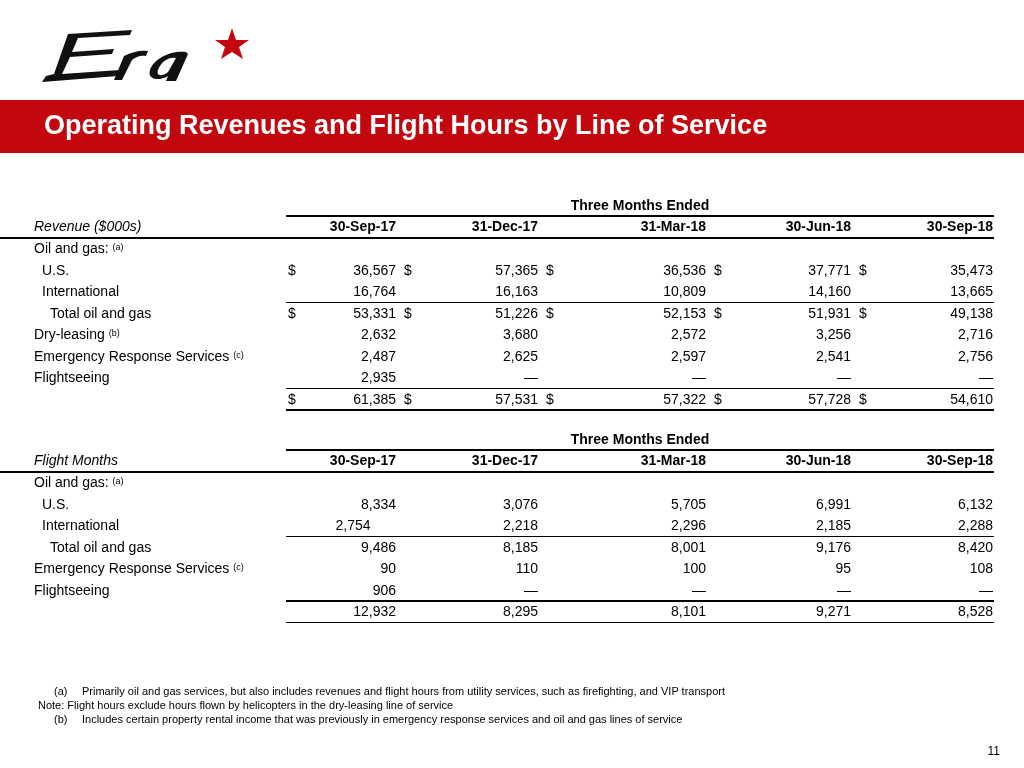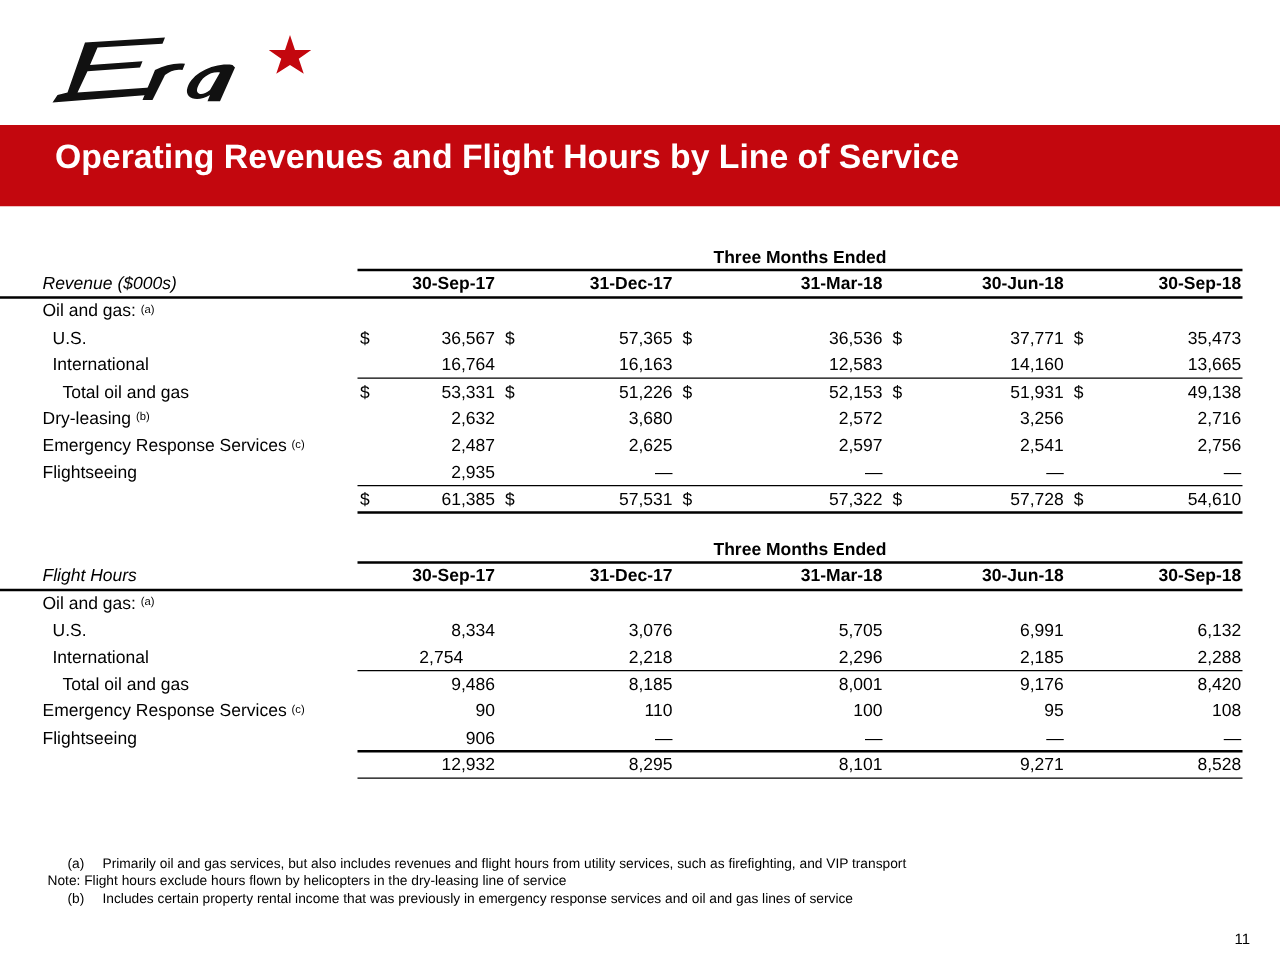--- a/index.html
+++ b/index.html
@@ -1,18 +1,18 @@
 <!DOCTYPE html>
 <html><head>
 <meta charset="utf-8">
 <style>
   html, body { margin:0; padding:0; }
   body { width:1024px; height:768px; background:#ffffff; position:relative; overflow:hidden; font-family:"Liberation Sans", sans-serif; color:#000; }
   .logo { position:absolute; left:36px; top:26px; width:230px; height:62px; }
-  .banner { position:absolute; left:0; top:100px; width:1024px; height:65px; background:#c3070e; }
+  .banner { position:absolute; left:0; top:100px; width:1024px; height:53px; background:#c3070e; }
   .banner-title { position:absolute; left:44px; top:10px; font-size:27px; font-weight:bold; color:#ffffff; white-space:nowrap; }
   .tbl { position:absolute; left:0; width:1024px; font-size:14px; }
   .row { position:absolute; left:0; width:1024px; height:22px; }
   .lbl { position:absolute; top:2px; white-space:nowrap; }
   .lbl sup { font-size:9px; position:relative; top:-3px; vertical-align:baseline; }
   .ital { font-style:italic; }
   .num { position:absolute; top:2px; text-align:right; width:110px; white-space:nowrap; }
   .dol { position:absolute; top:2px; }
   .hdr { position:absolute; top:2px; font-weight:bold; text-align:right; width:110px; }
   .group { position:absolute; top:2px; font-weight:bold; left:286px; width:708px; text-align:center; }
@@ -73,21 +73,21 @@
       <div class="num" style="left: 596px;">36,536</div>
       <div class="dol" style="left: 714px;">$</div>
       <div class="num" style="left: 741px;">37,771</div>
       <div class="dol" style="left: 859px;">$</div>
       <div class="num" style="left: 883px;">35,473</div>
     </div>
     <div class="row" style="top: 86px;">
       <div class="lbl" style="left: 42px;"><span>International</span></div>
       <div class="num" style="left: 286px;">16,764</div>
       <div class="num" style="left: 428px;">16,163</div>
-      <div class="num" style="left: 596px;">12,583</div>
+      <div class="num" style="left: 596px;">10,809</div>
       <div class="num" style="left: 741px;">14,160</div>
       <div class="num" style="left: 883px;">13,665</div>
     </div>
     <div class="row" style="top: 107.5px;">
       <div class="lbl" style="left: 50px;"><span>Total oil and gas</span></div>
       <div class="dol" style="left: 288px;">$</div>
       <div class="num" style="left: 286px;">53,331</div>
       <div class="dol" style="left: 404px;">$</div>
       <div class="num" style="left: 428px;">51,226</div>
       <div class="dol" style="left: 546px;">$</div>
@@ -136,21 +136,21 @@
     </div>
     <div class="line" style="left: 286px; top: 106.5px; width: 708px;"></div>
     <div class="line" style="left: 286px; top: 192.5px; width: 708px;"></div>
     <div class="line" style="left: 286px; top: 214px; width: 708px;"></div>
   </div>
 
 <div class="tbl" id="fh" style="top:429px;">
     <div class="group">Three Months Ended</div>
     <div class="line" style="left: 286px; top: 20px; width: 708px;"></div>
     <div class="row" style="top: 21px;">
-      <div class="lbl ital" style="left: 34px;">Flight Hours</div>
+      <div class="lbl ital" style="left: 34px;">Flight Months</div>
       <div class="hdr" style="left: 286px;">30-Sep-17</div>
       <div class="hdr" style="left: 428px;">31-Dec-17</div>
       <div class="hdr" style="left: 596px;">31-Mar-18</div>
       <div class="hdr" style="left: 741px;">30-Jun-18</div>
       <div class="hdr" style="left: 883px;">30-Sep-18</div>
     </div>
     <div class="line" style="left: 0px; top: 42px; width: 994px;"></div>
     <div class="row" style="top: 43px;">
       <div class="lbl" style="left: 34px;"><span>Oil and gas:</span> <sup>(a)</sup></div>
       <div class="num" style="left: 286px;"></div>

